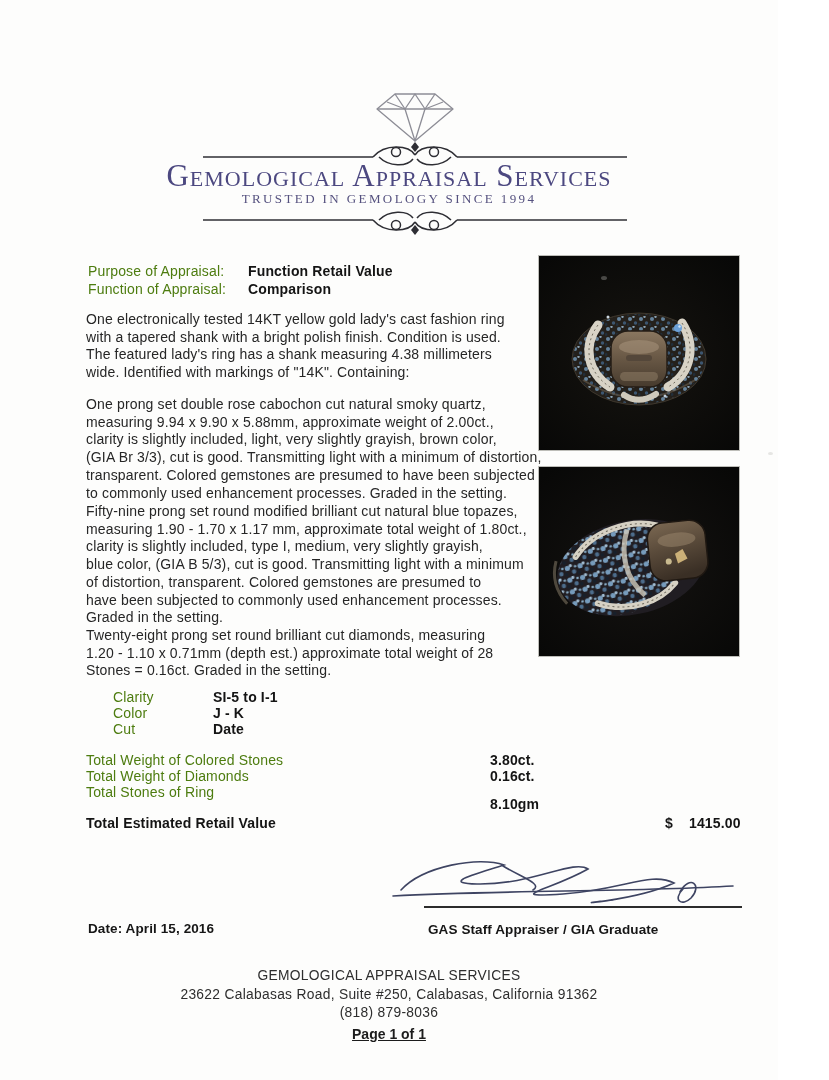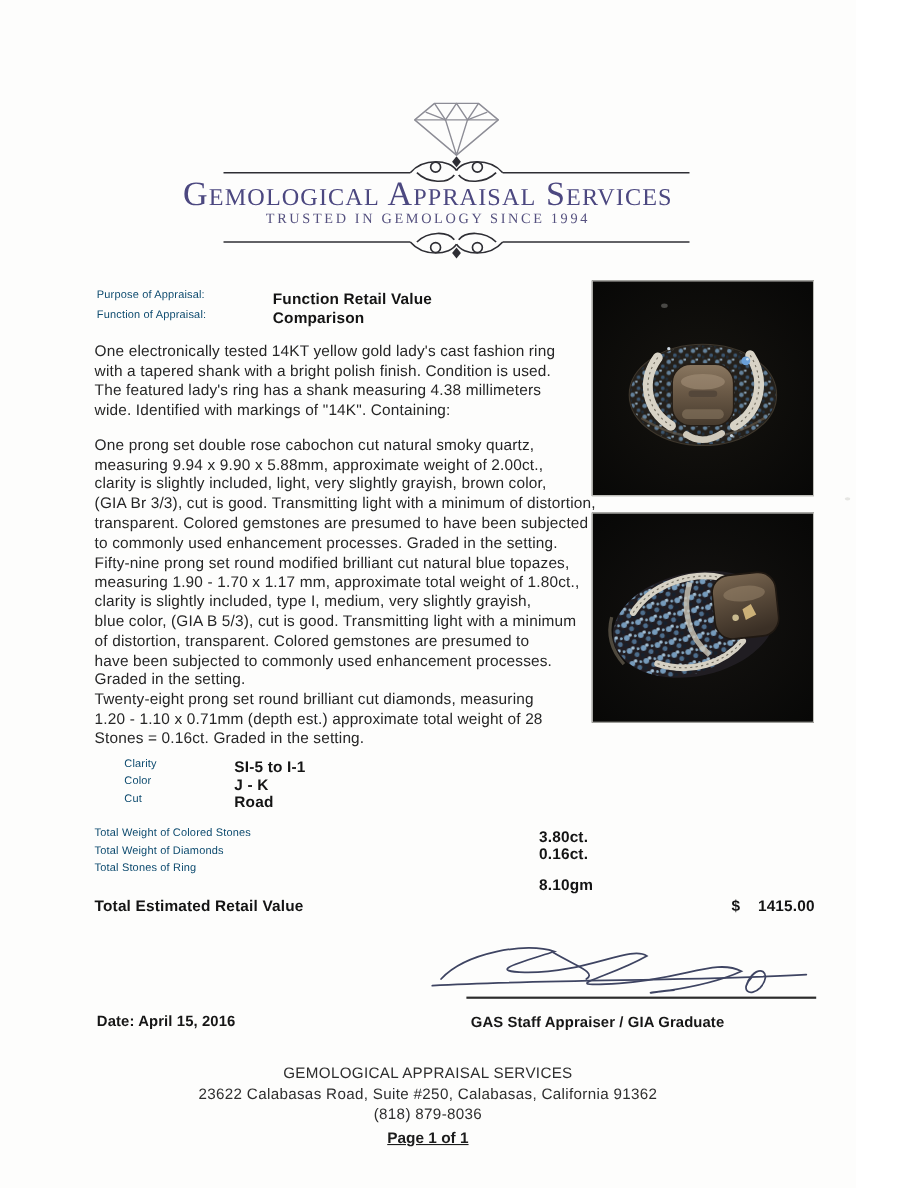--- a/index.html
+++ b/index.html
@@ -5,21 +5,21 @@
   html,body{margin:0;padding:0;background:#ffffff;}
   .page{
     position:relative;width:778px;height:1080px;background:#fdfdfc;
     font-family:"Liberation Sans",sans-serif;color:#242424;overflow:hidden;
   }
   .abs{position:absolute;}
   .para{
     font-size:14px;line-height:17.7px;white-space:pre-line;
     letter-spacing:0.15px;color:#262626;
   }
-  .lab{font-size:10px;color:#0c4a6e;letter-spacing:0.15px;}
+  .lab{font-size:14px;color:#4d7c0f;letter-spacing:0.15px;}
   .val{font-size:14px;font-weight:bold;color:#141414;letter-spacing:0.15px;}
   .brand-title{
     left:0;right:0;top:160px;text-align:center;
     font-family:"Liberation Serif",serif;font-variant:small-caps;
     font-size:31px;line-height:31px;color:#4c4880;letter-spacing:1px;
   }
   .brand-tagline{
     left:0;right:0;top:191px;text-align:center;
     font-family:"Liberation Serif",serif;font-size:13px;color:#55517f;
     letter-spacing:2.4px;
@@ -187,21 +187,21 @@
         </g>
       </g>
     </svg>
   </figure>
 
   <span class="abs lab" style="left:113px;top:689px">Clarity</span>
   <span class="abs val" style="left:213px;top:689px">SI-5 to I-1</span>
   <span class="abs lab" style="left:113px;top:705px">Color</span>
   <span class="abs val" style="left:213px;top:705px">J - K</span>
   <span class="abs lab" style="left:113px;top:721px">Cut</span>
-  <span class="abs val" style="left:213px;top:721px">Road</span>
+  <span class="abs val" style="left:213px;top:721px">Date</span>
 
   <span class="abs lab" style="left:86px;top:752px">Total Weight of Colored Stones</span>
   <span class="abs val" style="left:490px;top:752px">3.80ct.</span>
   <span class="abs lab" style="left:86px;top:768px">Total Weight of Diamonds</span>
   <span class="abs val" style="left:490px;top:768px">0.16ct.</span>
   <span class="abs lab" style="left:86px;top:784px">Total Stones of Ring</span>
   <span class="abs val" style="left:490px;top:796px">8.10gm</span>
 
   <span class="abs val" style="left:86px;top:815px">Total Estimated Retail Value</span>
   <span class="abs val" style="left:665px;top:815px">$</span>

